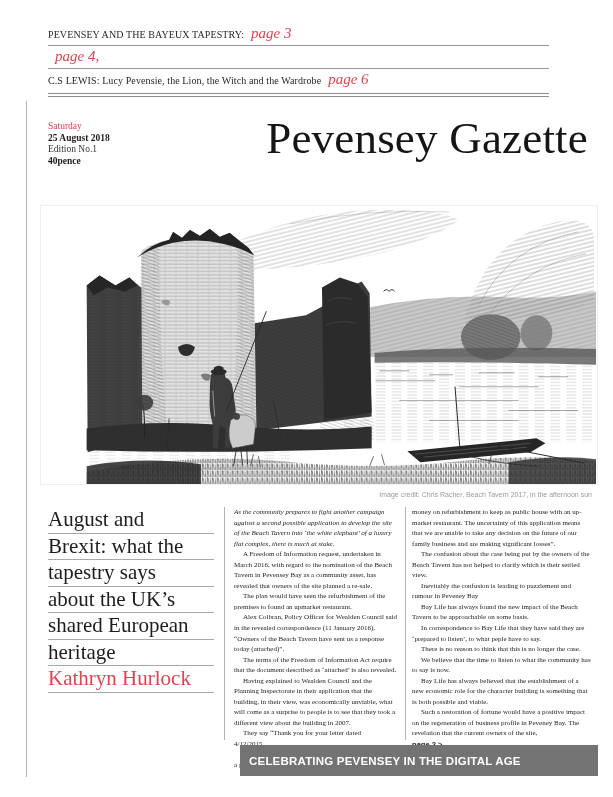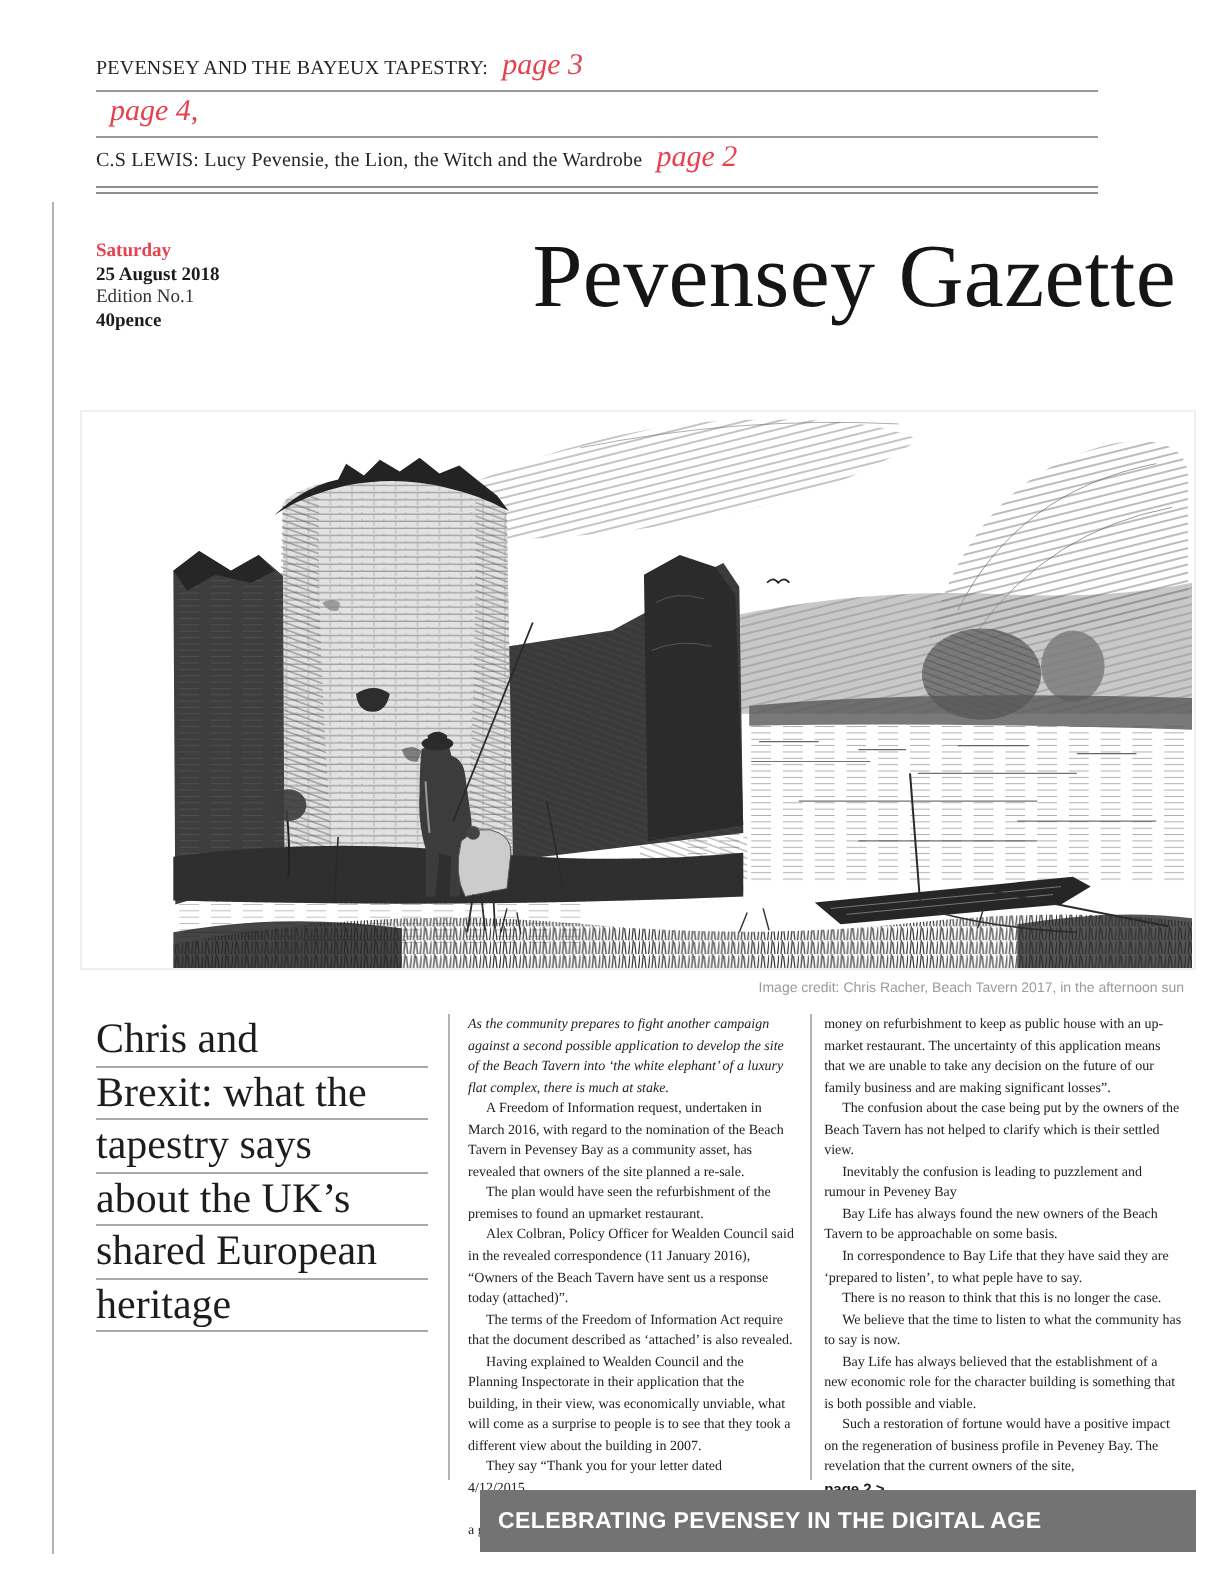--- a/index.html
+++ b/index.html
@@ -17,21 +17,21 @@
   .th-row { display:flex; align-items:baseline; border-bottom:1px solid #989898; padding:2px 0 3px 0; }
   .th-row.last { border-bottom:none; padding-bottom:2px; }
   .th-text { font-size:10px; letter-spacing:0.1px; color:#262626; white-space:nowrap; }
   .page-ref { font-style:italic; color:#e7404f; font-size:15px; margin-left:7px; white-space:nowrap; }
   .double-rule-a { border-top:1px solid #8d8d8d; margin-top:3px; }
   .double-rule-b { border-top:1px solid #8d8d8d; margin-top:2px; }
 
   
   .masthead { position:absolute; left:48px; top:113px; width:544px; display:flex; }
   .issue-info { width:150px; font-size:9.5px; line-height:11.5px; padding-top:8px; }
-  .issue-day { color:#e7404f; font-weight:bold; }
+  .issue-day { color:#e7404f; font-weight:normal; }
   .issue-date { font-weight:bold; }
   .issue-edition { font-weight:normal; color:#333; }
   .issue-price { font-weight:bold; }
   .gazette-title { flex:1; text-align:right; font-size:45px; line-height:50px; color:#151515; letter-spacing:0.2px; padding-right:4px; }
 
   
   .hero { position:absolute; left:40px; top:205px; width:558px; height:280px; border:1px solid #efefef; background:#fff; }
   .hero svg { display:block; width:100%; height:100%; }
   .credit { position:absolute; left:40px; top:491px; width:552px; text-align:right;
             font-family:"Liberation Sans", sans-serif; font-size:7px; color:#9a9a9a; }
@@ -68,21 +68,21 @@
   <div class="top-headlines">
     <div class="th-row">
       <span class="th-text">PEVENSEY AND THE BAYEUX TAPESTRY:</span>
       <span class="page-ref">page 3</span>
     </div>
     <div class="th-row">
       <span class="page-ref">page 4,</span>
     </div>
     <div class="th-row last">
       <span class="th-text">C.S LEWIS: Lucy Pevensie, the Lion, the Witch and the Wardrobe</span>
-      <span class="page-ref">page 2</span>
+      <span class="page-ref">page 6</span>
     </div>
     <div class="double-rule-a"></div>
     <div class="double-rule-b"></div>
   </div>
 
   <div class="masthead">
     <div class="issue-info">
       <div class="issue-day">Saturday</div>
       <div class="issue-date">25 August 2018</div>
       <div class="issue-edition">Edition No.1</div>
@@ -185,46 +185,47 @@
       <line x1="186" y1="206" x2="226" y2="106" stroke="#2a2a2a" stroke-width="0.9"></line>
       <line x1="233" y1="196" x2="241" y2="238" stroke="#2a2a2a" stroke-width="0.8"></line>
       <line x1="128" y1="214" x2="126" y2="246" stroke="#2a2a2a" stroke-width="0.8"></line>
     </svg>
   </div>
   <div class="credit">Image credit: Chris Racher, Beach Tavern 2017, in the afternoon sun</div>
 
   <div class="columns">
     <div class="col-head">
       <div>
-          <div class="headline-line">Chris and</div>
+          <div class="headline-line">August and</div>
           <div class="headline-line">Brexit: what the</div>
           <div class="headline-line">tapestry says</div>
           <div class="headline-line">about the UK’s</div>
           <div class="headline-line">shared European</div>
           <div class="headline-line">heritage</div>
         </div>
+      <div class="author-byline">Kathryn Hurlock</div>
     </div>
     <div class="vdivider vd1"></div>
     <div class="col-body col-mid">
         <p class="italic">As the community prepares to fight another campaign against a second possible application to develop the site of the Beach Tavern into ‘the white elephant’ of a luxury flat complex, there is much at stake.</p>
         <p class="indent">A Freedom of Information request, undertaken in March 2016, with regard to the nomination of the Beach Tavern in Pevensey Bay as a community asset, has revealed that owners of the site planned a re-sale.</p>
         <p class="indent">The plan would have seen the refurbishment of the premises to found an upmarket restaurant.</p>
         <p class="indent">Alex Colbran, Policy Officer for Wealden Council said in the revealed correspondence (11 January 2016), “Owners of the Beach Tavern have sent us a response today (attached)”.</p>
         <p class="indent">The terms of the Freedom of Information Act require that the document described as ‘attached’ is also revealed.</p>
         <p class="indent">Having explained to Wealden Council and the Planning Inspectorate in their application that the building, in their view, was economically unviable, what will come as a surprise to people is to see that they took a different view about the building in 2007.</p>
         <p class="indent">They say “Thank you for your letter dated 4/12/2015…..</p>
         <p class="indent">“We have already lost two opportunities to sell, one to a group who intended spending a substantial amount</p>
       </div>
     <div class="vdivider vd2"></div>
     <div class="col-body col-right">
       <div>
           <p class="">money on refurbishment to keep as public house with an up-market restaurant. The uncertainty of this application means that we are unable to take any decision on the future of our family business and are making significant losses”.</p>
           <p class="indent">The confusion about the case being put by the owners of the Beach Tavern has not helped to clarify which is their settled view.</p>
           <p class="indent">Inevitably the confusion is leading to puzzlement and rumour in Peveney Bay</p>
-          <p class="indent">Bay Life has always found the new owners of the Beach Tavern to be approachable on some basis.</p>
+          <p class="indent">Bay Life has always found the new impact of the Beach Tavern to be approachable on some basis.</p>
           <p class="indent">In correspondence to Bay Life that they have said they are ‘prepared to listen’, to what peple have to say.</p>
           <p class="indent">There is no reason to think that this is no longer the case.</p>
           <p class="indent">We believe that the time to listen to what the community has to say is now.</p>
           <p class="indent">Bay Life has always believed that the establishment of a new economic role for the character building is something that is both possible and viable.</p>
           <p class="indent">Such a restoration of fortune would have a positive impact on the regeneration of business profile in Peveney Bay. The revelation that the current owners of the site,</p>
         </div>
       <div class="continuation-ref">page 2 &gt;</div>
     </div>
   </div>
 

